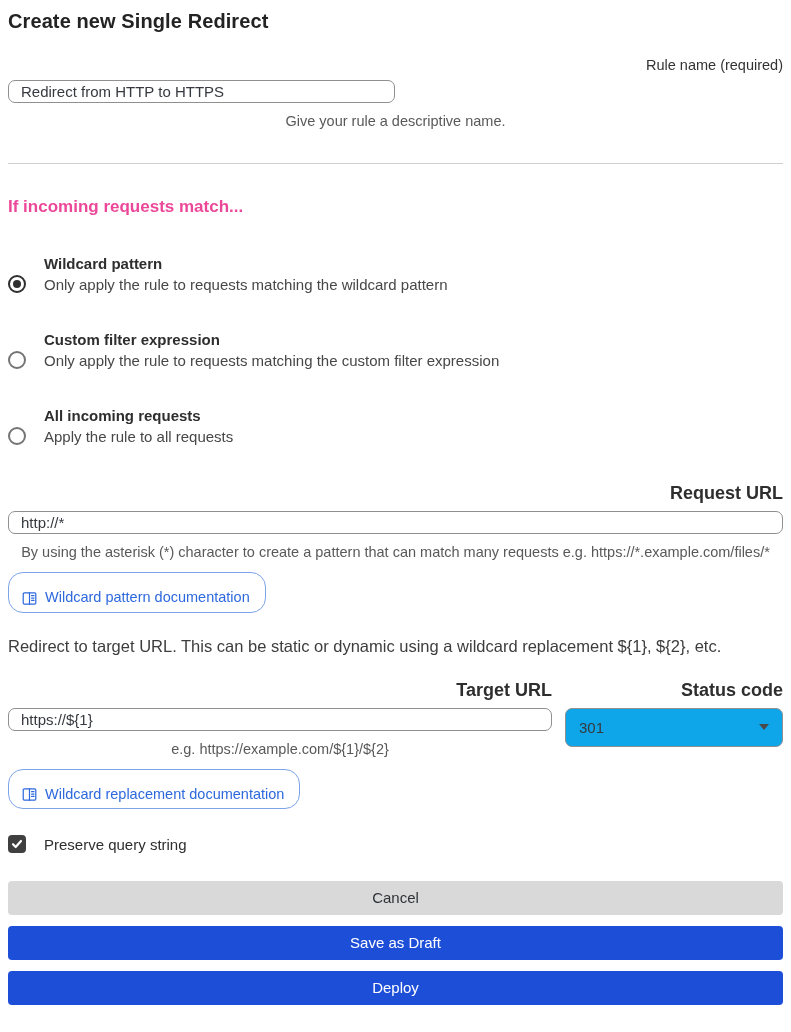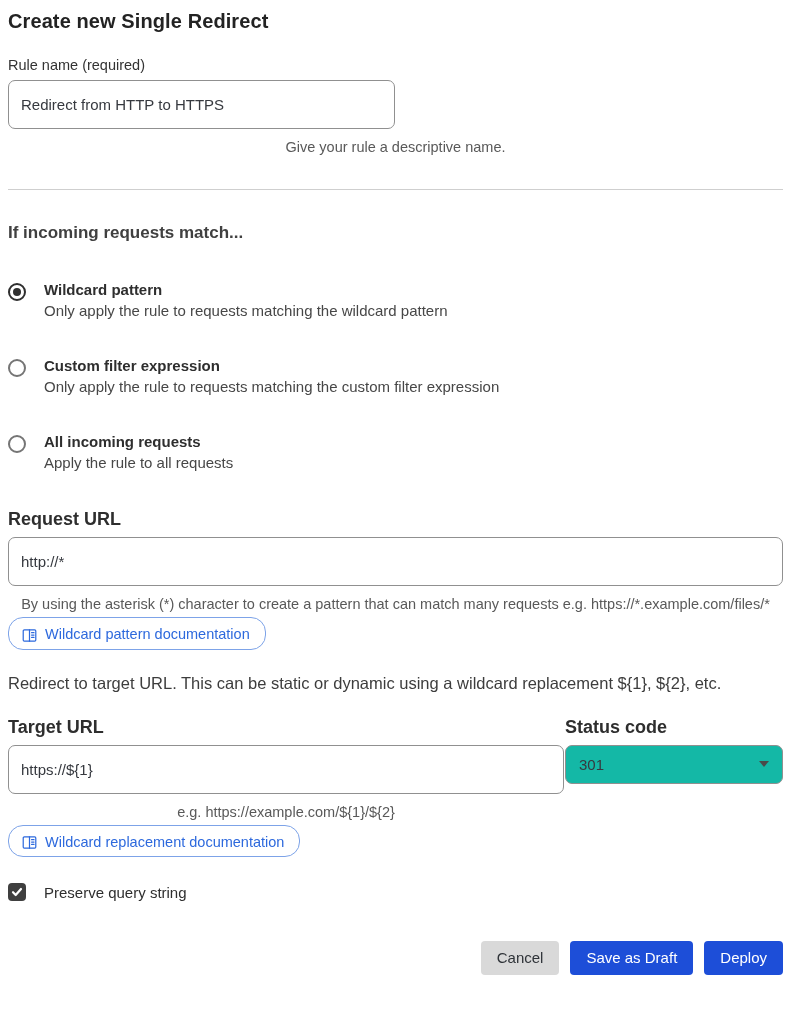--- a/index.html
+++ b/index.html
@@ -18,25 +18,26 @@
     color: #232323;
     margin: 4px 0 24px 0;
     letter-spacing: .1px;
   }
 
   .field-label {
     display: block;
     font-size: 14.5px;
     color: #333333;
     margin-bottom: 7px;
+    text-align: right;
   }
   .field-label.semibold { font-weight: 700; color: #2e2e2e; font-size: 18px; }
 
   input.text-input {
-    height: 49px;
+    height: 23px;
     width: 100%;
     border: 1px solid #909090;
     border-radius: 7px;
     padding: 0 12px;
     font-family: "Liberation Sans", sans-serif;
     font-size: 15px;
     color: #36393f;
     background: #fff;
     outline: none;
   }
@@ -53,28 +54,28 @@
 
   hr.divider {
     border: none;
     border-top: 1px solid #cfcfcf;
     margin: 30px 0 0 0;
   }
 
   h2.section-heading {
     font-size: 17px;
     font-weight: 700;
-    color: #404040;
+    color: #ec4899;
     margin: 33px 0 0 0;
   }
 
   .radio-group { margin-top: 38px; }
   .radio-option {
     display: flex;
-    align-items: flex-start;
+    align-items: flex-end;
     gap: 18px;
     margin-bottom: 38px;
     cursor: pointer;
   }
   .radio-control {
     flex: 0 0 auto;
     width: 18px; height: 18px;
     border-radius: 50%;
     border: 2px solid #757575;
     margin-top: 2px;
@@ -98,56 +99,56 @@
     margin-bottom: 4px;
   }
   .radio-desc {
     font-size: 15px;
     color: #474747;
   }
 
   .request-url-block { margin-top: 6px; }
 
   .doc-pill {
-    margin-top: 1px;
+    margin-top: 8px;
     display: inline-flex;
     align-items: center;
     gap: 8px;
     border: 1px solid #7da3e8;
     border-radius: 15px;
     background: #ffffff;
     color: #2d69dd;
     font-family: "Liberation Sans", sans-serif;
     font-size: 14.5px;
-    padding: 8px 15px 5px 13px;
+    padding: 16px 15px 5px 13px;
     cursor: pointer;
     line-height: 1.2;
   }
   .doc-pill svg { display: block; }
 
   .then-desc {
     margin-top: 24px;
     font-size: 16.5px;
     color: #3d3d3d;
   }
 
   .target-row {
     display: flex;
-    gap: 1px;
+    gap: 13px;
     margin-top: 24px;
     align-items: flex-start;
   }
   .target-col { flex: 1 1 auto; }
   .status-col { flex: 0 0 218px; }
 
   .select-box {
     height: 39px;
     border: 1px solid #909090;
     border-radius: 7px;
-    background: #14b8a6;
+    background: #0ea5e9;
     display: flex;
     align-items: center;
     justify-content: space-between;
     padding: 0 13px;
     font-size: 15px;
     color: #36393f;
     cursor: pointer;
   }
   .caret-down {
     width: 0; height: 0;
@@ -167,25 +168,26 @@
     width: 18px; height: 18px;
     border-radius: 4px;
     background: #3f3f3f;
     display: flex;
     align-items: center;
     justify-content: center;
   }
   .checkbox-label { font-size: 15px; color: #2e2e2e; }
 
   .footer-actions {
-    margin-top: 40px;
+    margin-top: 28px;
     display: flex;
     justify-content: flex-end;
     gap: 11px;
     padding-right: 0;
+    flex-direction: column;
   }
   .btn {
     font-family: "Liberation Sans", sans-serif;
     font-size: 15px;
     border: none;
     border-radius: 4px;
     padding: 8px 16px;
     cursor: pointer;
     line-height: 1.2;
   }

